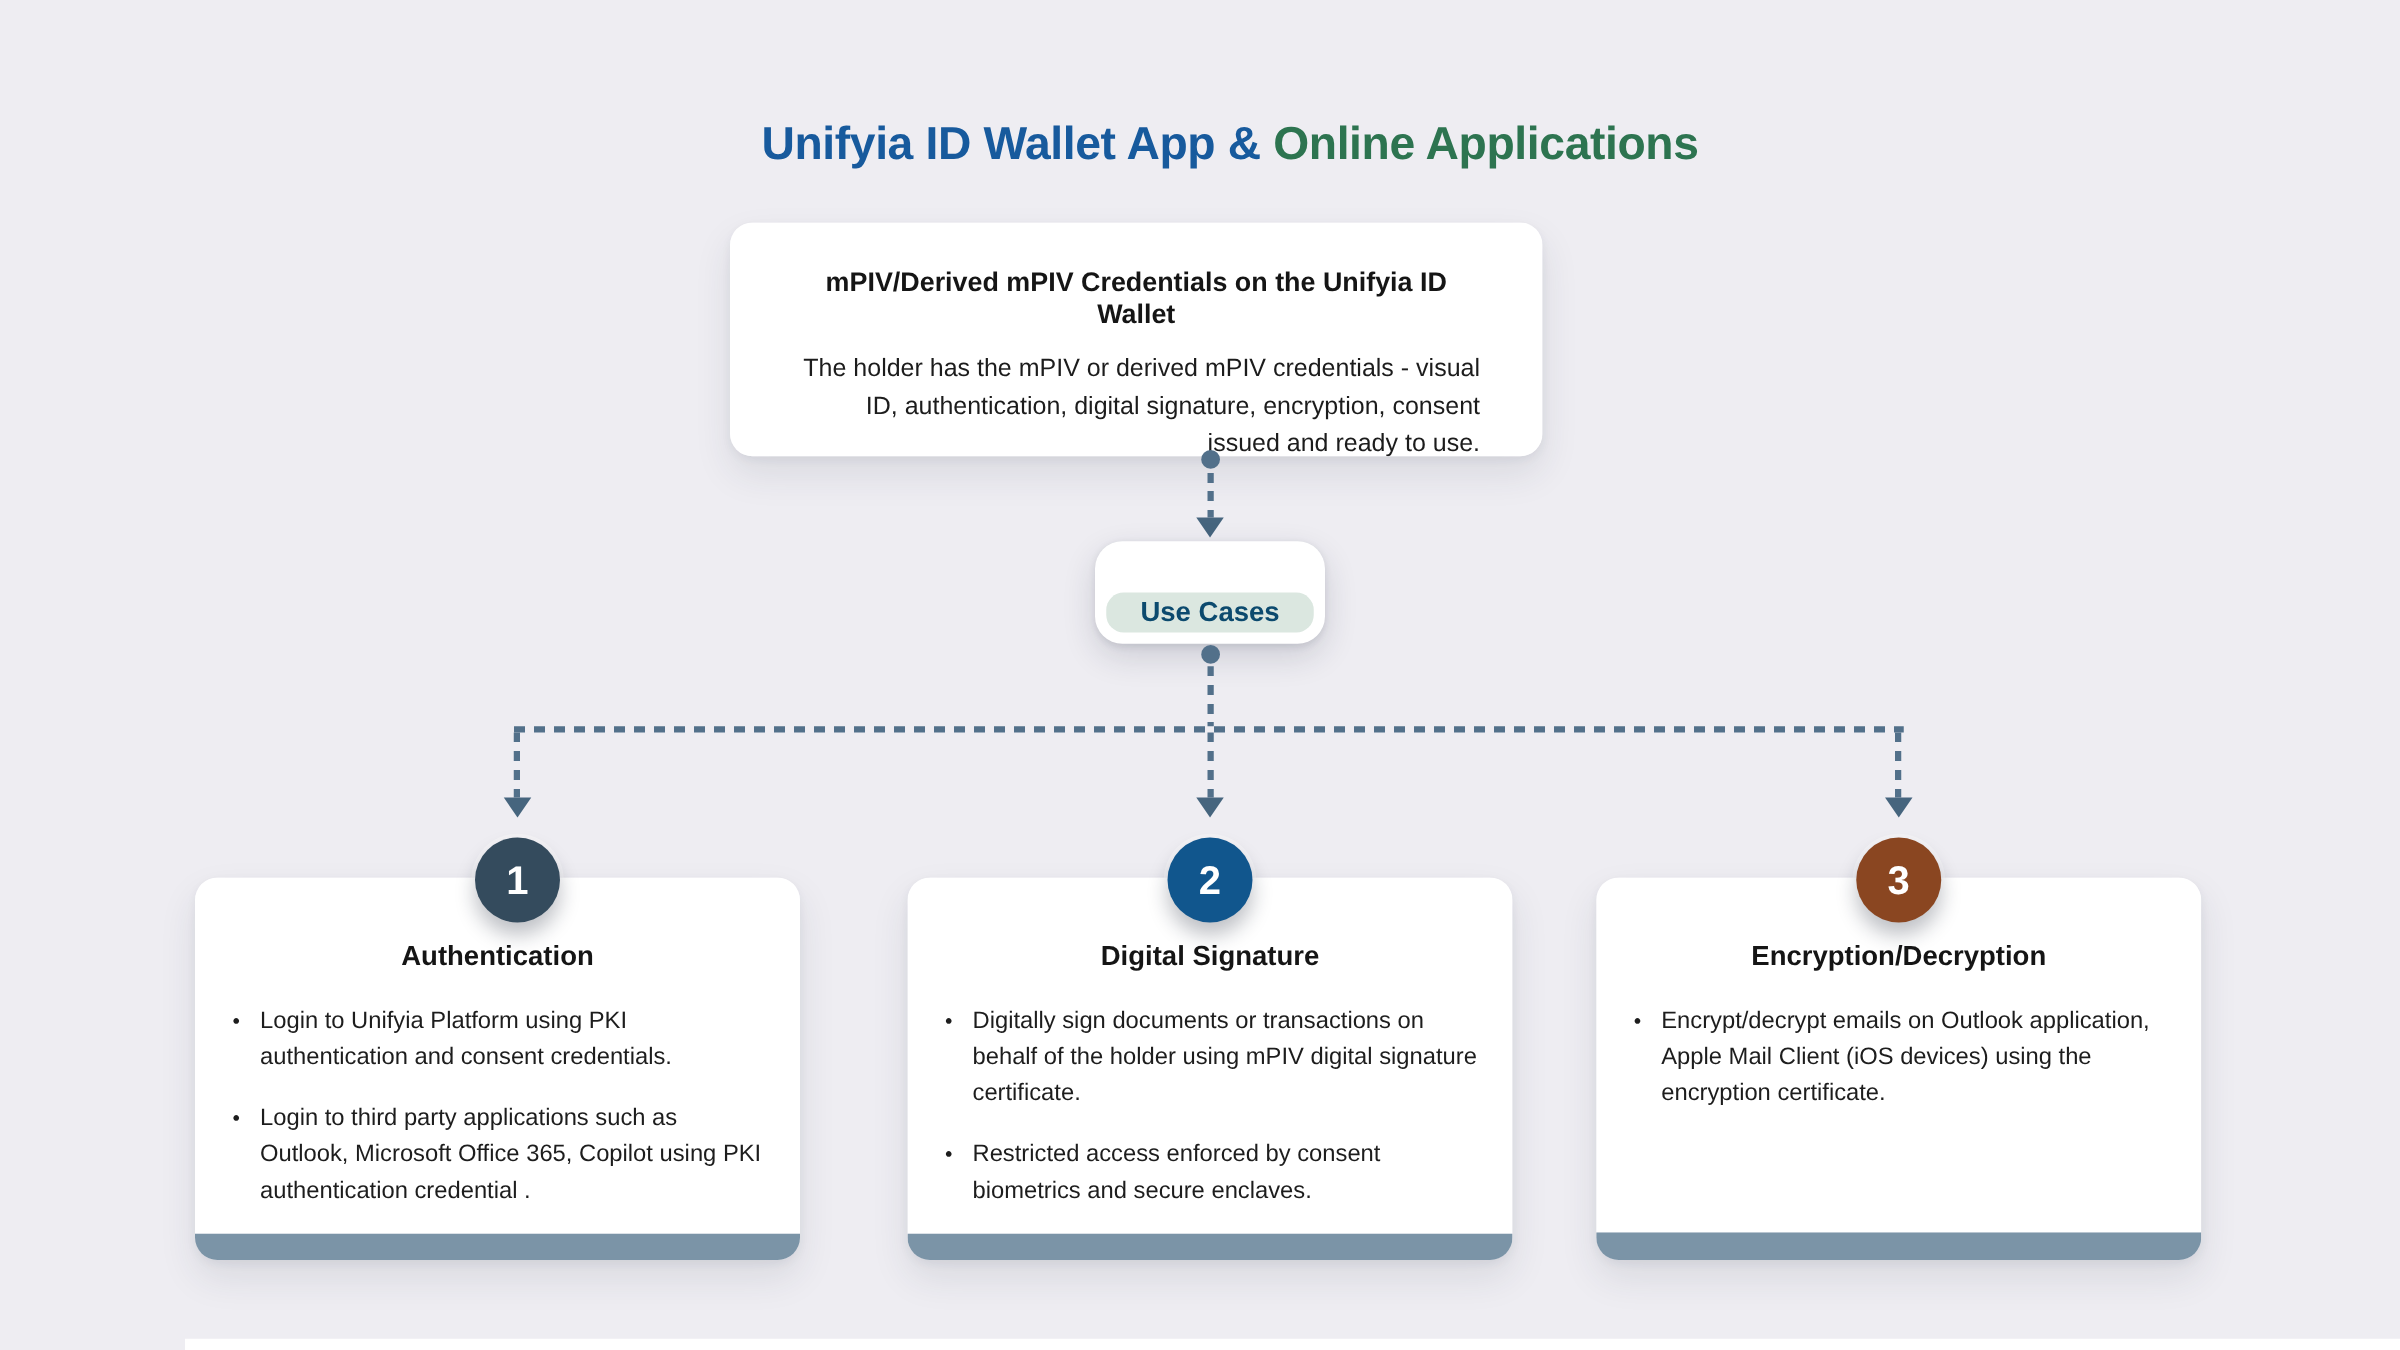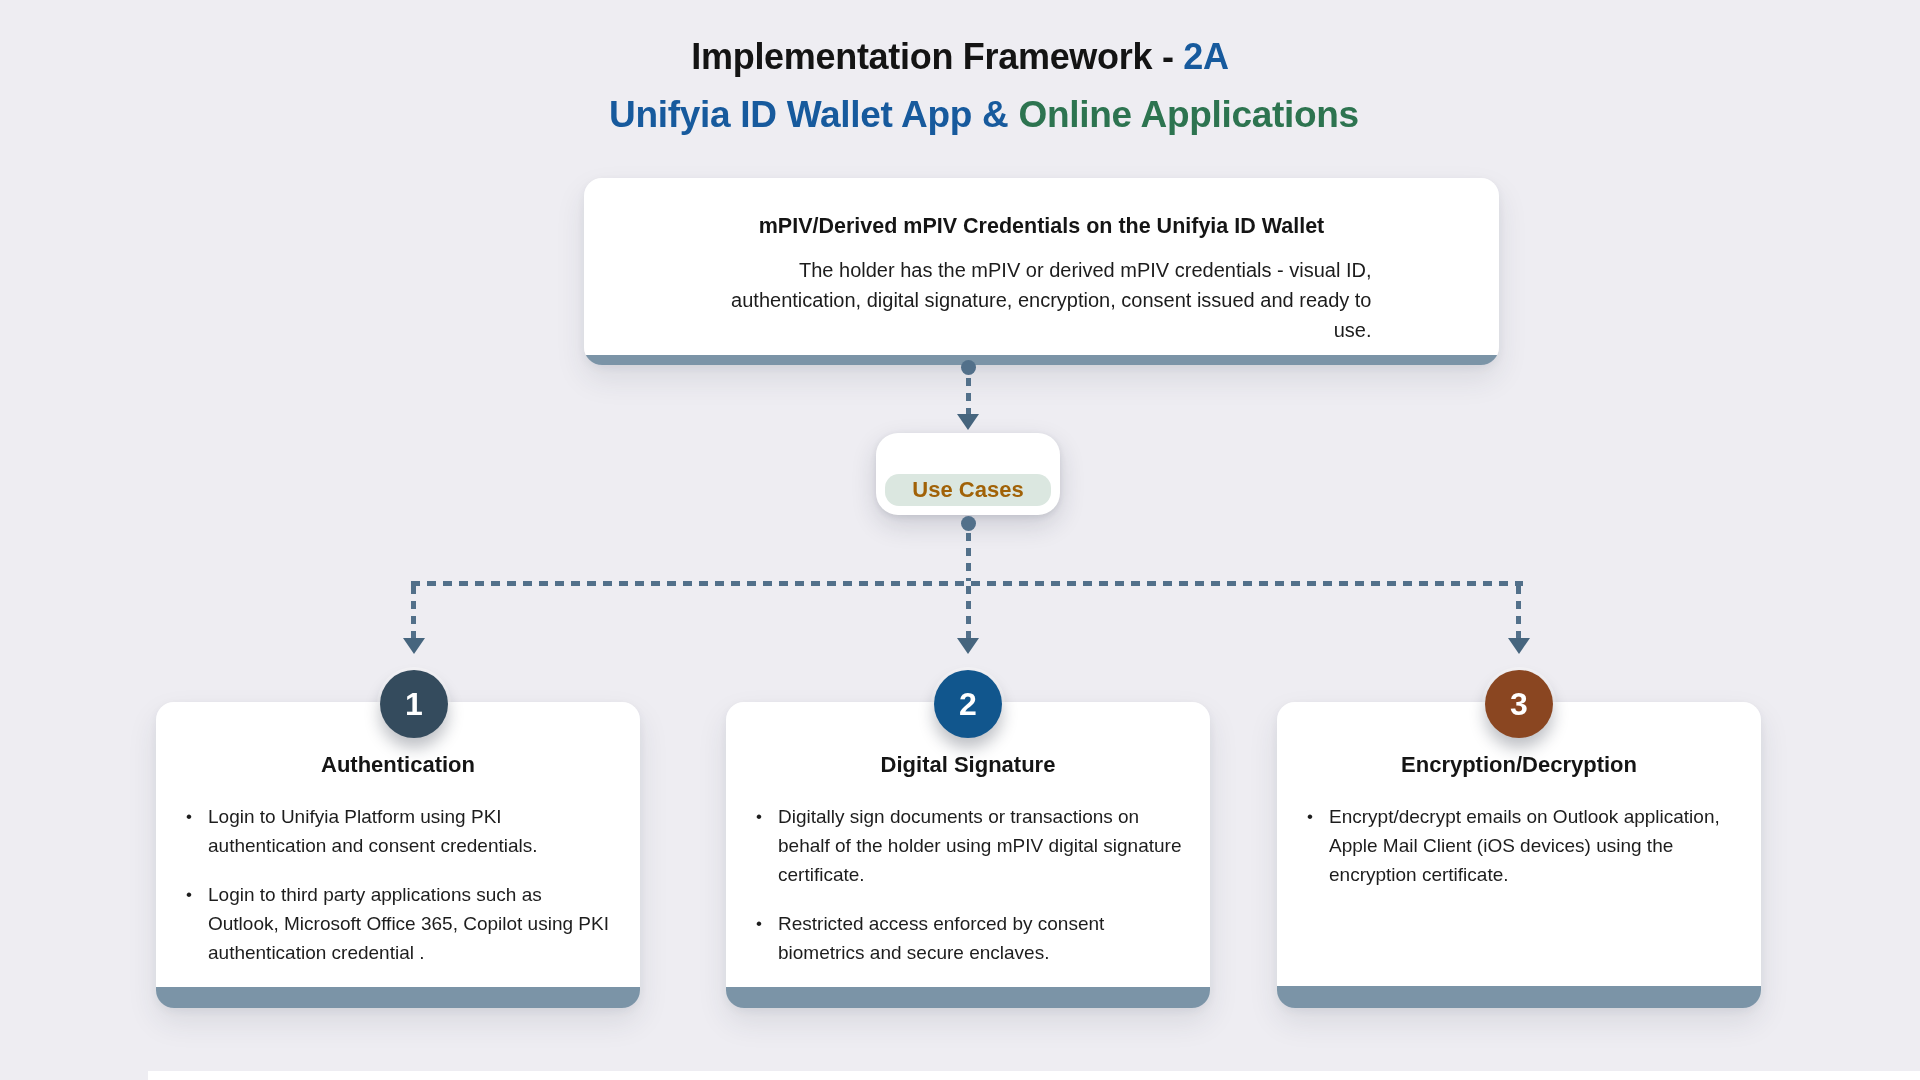--- a/index.html
+++ b/index.html
@@ -34,21 +34,21 @@
     flex-direction: column;
     border-radius: 18px;
     overflow: hidden;
     box-shadow: 0 14px 30px rgba(40, 50, 70, 0.10), 0 3px 8px rgba(40,50,70,0.06);
     background: transparent;
   }
   .card-white { background: #ffffff; flex: 1 1 auto; }
   .card-bar   { background: #7b94a7; height: 22px; flex: 0 0 auto; }
 
   
-  .top-card { left: 584px; top: 178px; width: 915px; height: 187px; }
+  .top-card { left: 584px; top: 178px; width: 650px; height: 187px; }
   .top-card .card-white { padding: 36px 50px 10px; box-sizing: border-box; }
   .top-card-heading {
     text-align: center;
     font-size: 21.5px;
     font-weight: 800;
     color: #151515;
     margin: 0 0 16px 0;
   }
   .top-card-body {
     text-align: right;
@@ -96,21 +96,21 @@
   .pill-inner {
     position: absolute;
     left: 9px; top: 9px; right: 9px; bottom: 9px;
     background: #dbe7e0;
     border-radius: 14px;
     display: flex;
     align-items: center;
     justify-content: center;
     font-size: 22px;
     font-weight: 700;
-    color: #a16207;
+    color: #0c4a6e;
     margin-top: 32px;
   }
 
   
   .step-circle {
     position: absolute;
     top: 670px;
     width: 68px; height: 68px;
     border-radius: 50%;
     display: flex;
@@ -157,23 +157,20 @@
     left: 148px; right: 0; bottom: 0;
     height: 9px;
     background: #ffffff;
   }
 </style>
 </head>
 <body>
 
 <div class="canvas">
 
-  <div class="title-line title-1">
-    <span>Implementation Framework - </span><span class="txt-blue">2A</span>
-  </div>
   <div class="title-line title-2">
     <span class="txt-blue">Unifyia ID Wallet App &amp; </span><span class="txt-green">Online Applications</span>
   </div>
 
   <div class="card top-card">
     <div class="card-white">
       <h3 class="top-card-heading">mPIV/Derived mPIV Credentials on the Unifyia ID Wallet</h3>
       <p class="top-card-body">The holder has the mPIV or derived mPIV credentials - visual ID, authentication, digital signature, encryption, consent issued and ready to use.</p>
     </div>
     <div class="card-bar"></div>

